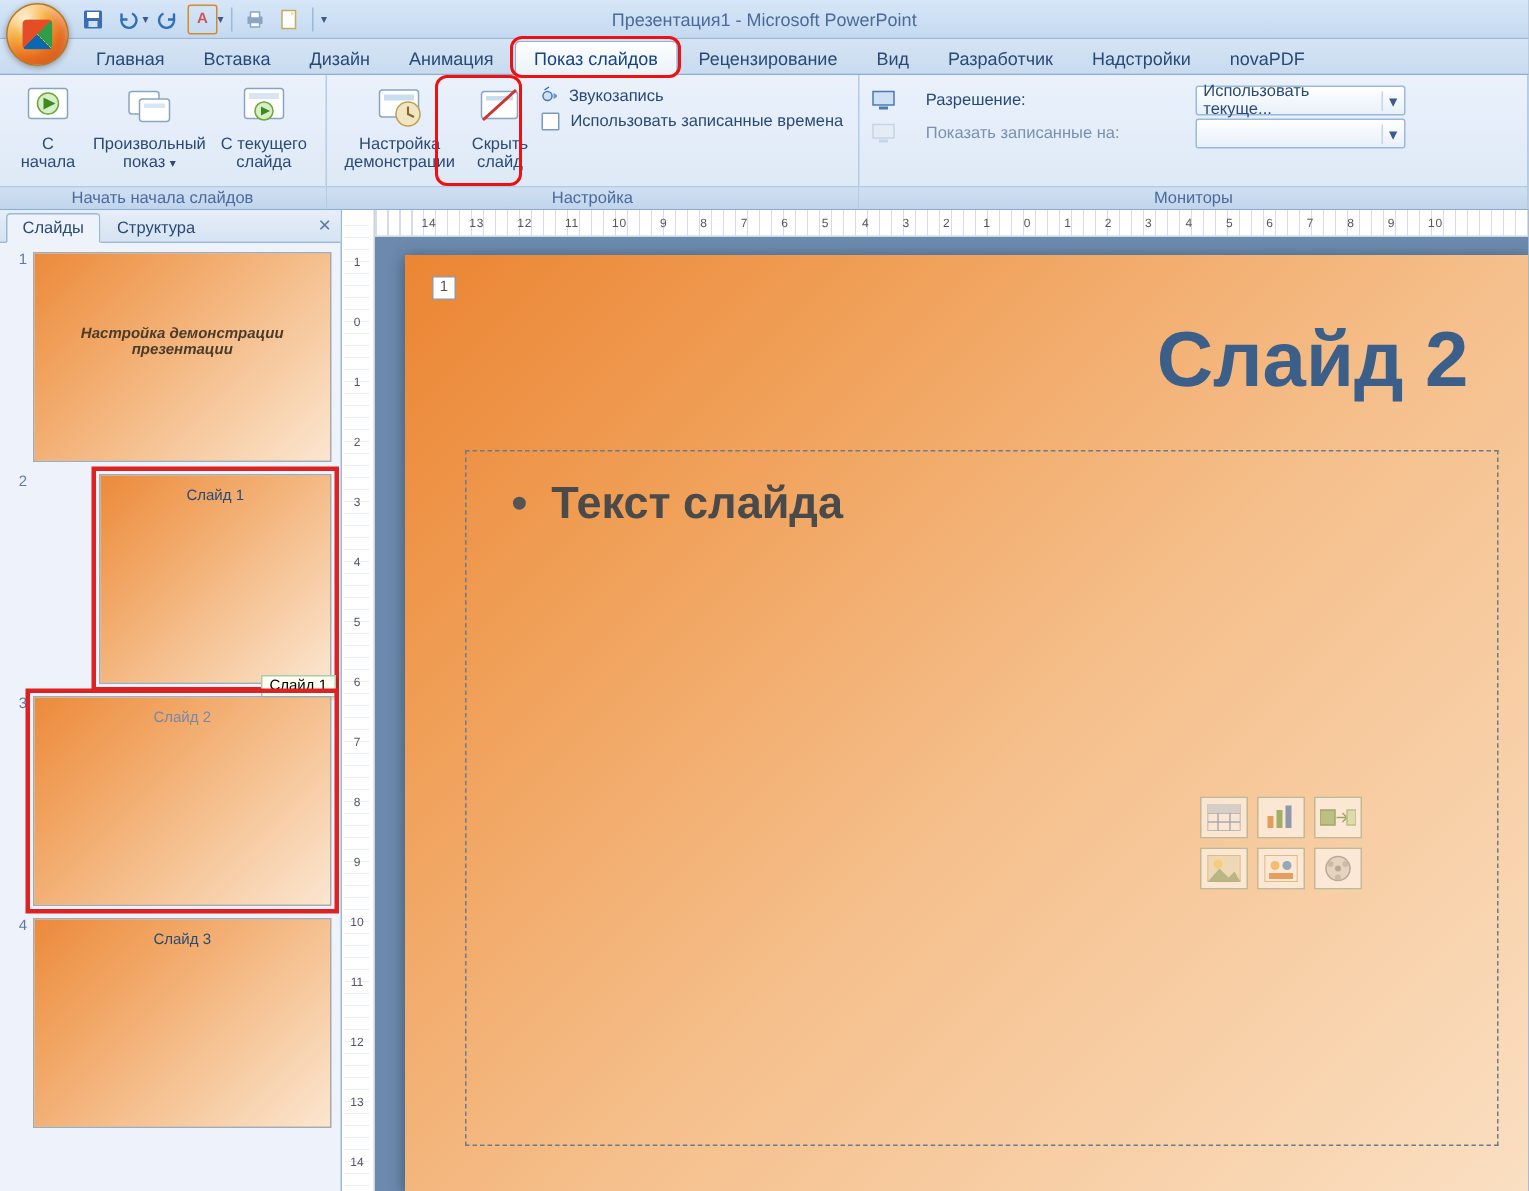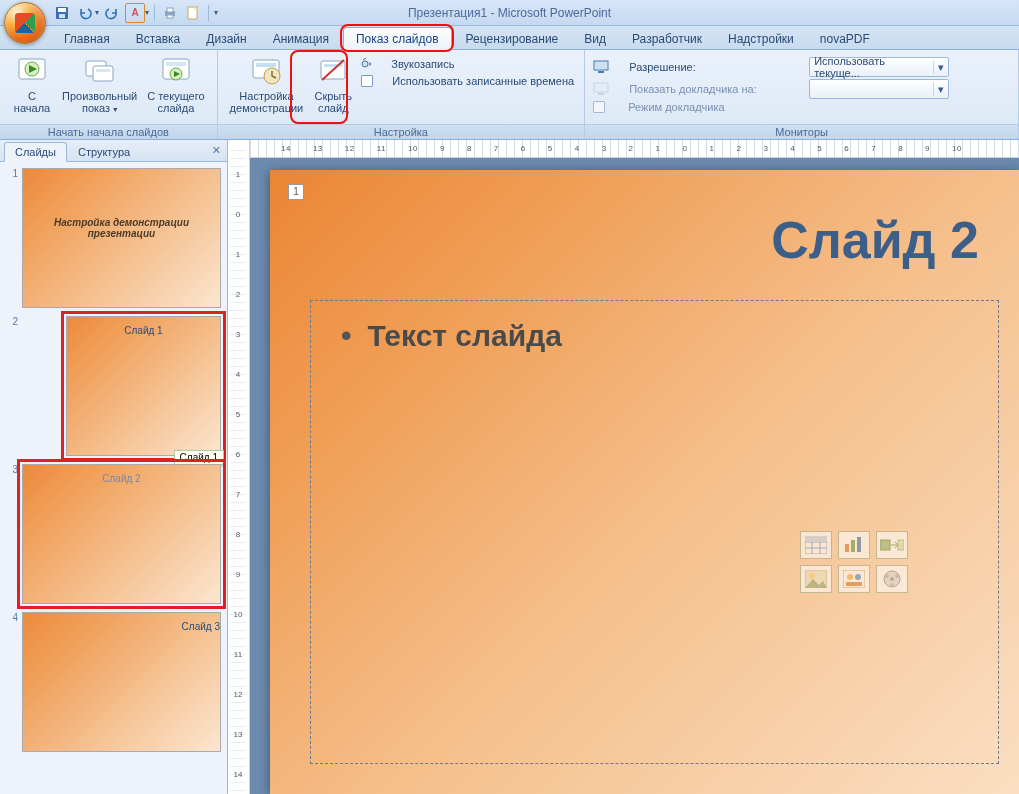--- a/index.html
+++ b/index.html
@@ -80,21 +80,21 @@
     margin:0 -8px -2px -8px; padding:1px 4px;
   }
   .big-btn {
     display:flex; flex-direction:column; align-items:center; justify-content:flex-start;
     padding:2px 4px; border-radius:3px; min-width:48px;
   }
   .big-btn .lbl { font-size:11px; color:#2a4a76; text-align:center; line-height:12px; margin-top:2px; white-space:pre-line; }
   .icon32 { width:32px; height:32px; }
 
   .small-list { display:flex; flex-direction:column; gap:2px; padding:2px 0; }
-  .small-btn { display:flex; align-items:center; gap:16px; font-size:11px; color:#2a4a76; padding:1px 2px; border-radius:2px;}
+  .small-btn { display:flex; align-items:center; gap:4px; font-size:11px; color:#2a4a76; padding:1px 2px; border-radius:2px;}
   .cb { width:12px;height:12px;border:1px solid #7a9bc4;background:#fff;display:inline-block;vertical-align:middle;margin-right:3px;border-radius:1px; }
 
   .monitors-row{display:flex;align-items:center;gap:20px;font-size:11px;color:#2a4a76;padding:1px 0;}
   .monitors-label{width:160px;color:#7a90b0;}
   .monitors-label.enabled{color:#2a4a76;}
   .combo{border:1px solid #9bb9db;background:linear-gradient(#fff,#e8f0f9);height:20px;width:140px;display:flex;align-items:center;justify-content:space-between;padding:0 4px;font-size:11px;color:#2a4a76;border-radius:2px;}
   .combo.disabled{color:#a8b8cc;}
   .combo .arrow{width:14px;text-align:center;color:#3a5a8a;border-left:1px solid #c4d5ea;margin-right:-3px;}
 
   
@@ -305,29 +305,25 @@
         <div class="combo">
           <span>Использовать текуще...</span>
             <span class="arrow">▾</span>
         </div>
       </div>
       <div class="monitors-row">
         <svg width="16" height="14" style="opacity:.5">
             <rect x="1" y="1" width="14" height="9" fill="#e4ecf5" stroke="#a8bcd4"></rect>
             <rect x="5" y="11" width="6" height="2" fill="#a8bcd4"></rect>
           </svg>
-        <span class="monitors-label">Показать докладчика на:</span>
+        <span class="monitors-label">Показать записанные на:</span>
         <div class="combo disabled">
           <span></span>
             <span class="arrow">▾</span>
         </div>
-      </div>
-      <div class="monitors-row">
-        <span class="cb" style="opacity:.6"></span>
-        <span class="monitors-label">Режим докладчика</span>
       </div>
     </div>
     <div class="group-caption">Мониторы</div>
   </div>
 </div>
 
 <div class="hl-red" style="left:290px;top:50px;width:58px;height:74px;"></div>
 
 <div class="workspace">
 
@@ -357,21 +353,21 @@
       <div class="thumb-row">
         <span class="thumb-num">3</span>
         <div class="thumb custom-sel" style="outline-offset:2px;">
           <div class="ttl" style="top:8px;color:#7788aa;">Слайд 2</div>
         </div>
       </div>
 
       <div class="thumb-row">
         <span class="thumb-num">4</span>
         <div class="thumb">
-          <div class="ttl" style="top:8px;color:#2a4a76;text-align:right;">Слайд 3</div>
+          <div class="ttl" style="top:8px;color:#2a4a76;">Слайд 3</div>
         </div>
       </div>
 
     </div>
   </div>
 
   <div class="ruler-area">
     <div class="ruler-v" id="rv">
         <div style="position: absolute; top: 20px; width: 100%; text-align: center;">1</div>
         <div style="position: absolute; top: 60px; width: 100%; text-align: center;">0</div>

